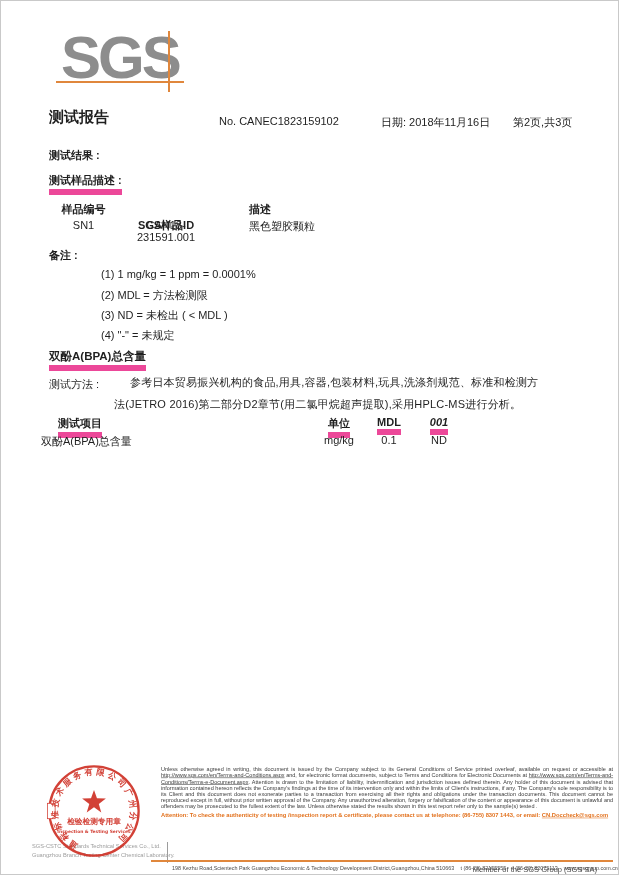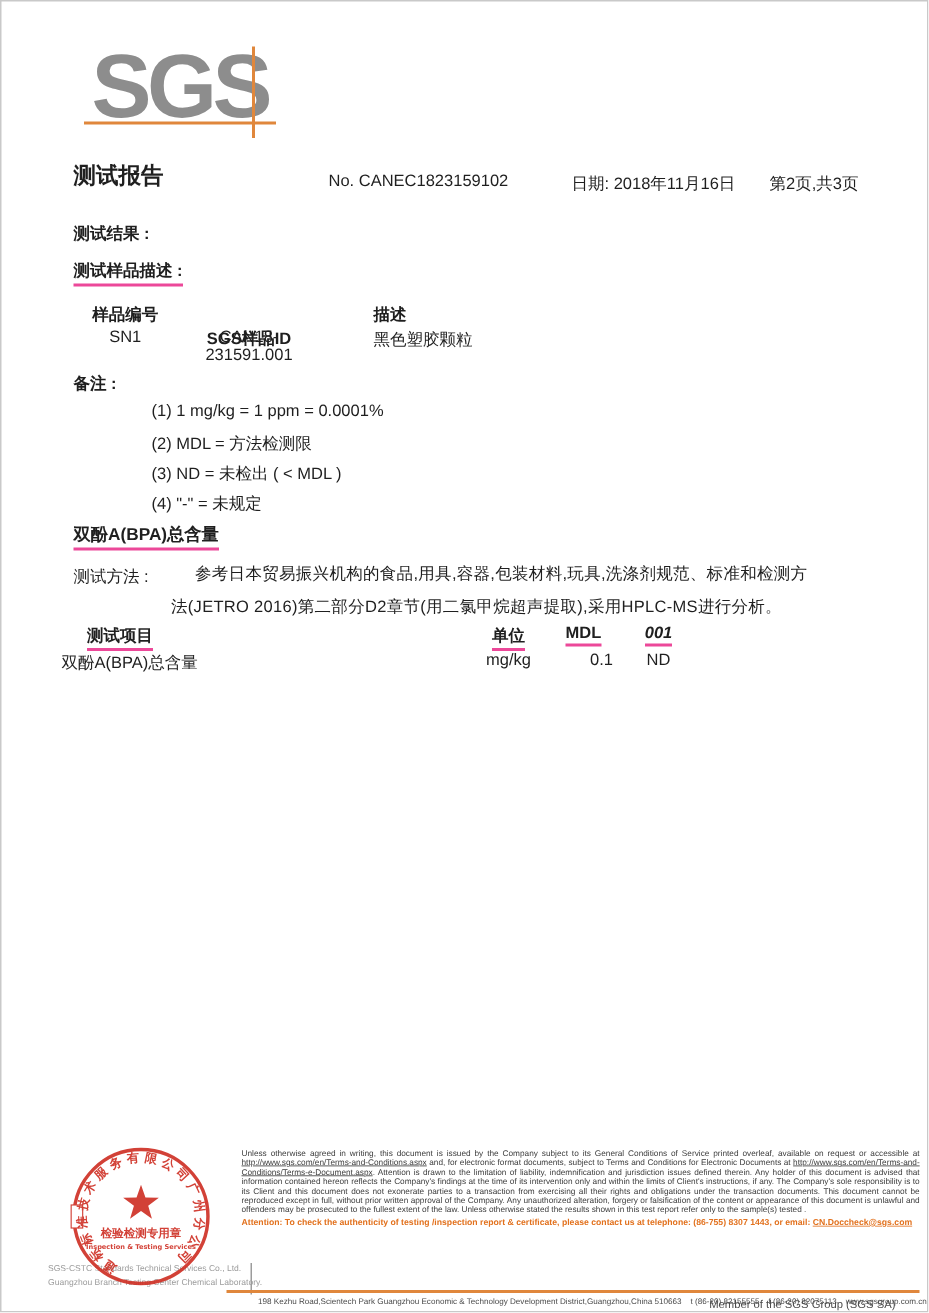--- a/index.html
+++ b/index.html
@@ -15,21 +15,21 @@
     font-weight:700; letter-spacing:-3px; color:#8d8d8d;
     font-family:"Liberation Sans","DejaVu Sans",sans-serif;
   }
   .logo-hline { position:absolute; left:55px; top:80px; width:128px; height:2px; background:#e0873c; }
   .logo-vline { position:absolute; left:167px; top:30px; width:2px; height:61px; background:#e0873c; }
 
   .report-title { position:absolute; left:48px; top:107px; font-size:15px; font-weight:700; }
   .report-no   { position:absolute; left:218px; top:114px; font-size:11px; }
   .report-date { position:absolute; left:380px; top:114px; font-size:11px; }
   .report-page { position:absolute; left:512px; top:114px; font-size:11px; }
-  .ul { border-bottom:2px solid #ec4899; padding-bottom:1px; display:inline-block; }
+  .ul { border-bottom:6px solid #ec4899; padding-bottom:1px; display:inline-block; }
 
   .results-label  { position:absolute; left:48px; top:147px; font-size:11px; font-weight:700; }
   .sample-heading { position:absolute; left:48px; top:172px; font-size:11px; font-weight:700; }
 
   .st-h1 { position:absolute; left:40px;  top:201px; width:85px; text-align:center; font-size:11px; font-weight:700; }
   .st-h2 { position:absolute; left:120px; top:201px; width:90px; text-align:center; font-size:11px; font-weight:700;margin-top:16px; }
   .st-h3 { position:absolute; left:248px; top:201px; font-size:11px; font-weight:700; }
   .st-v1 { position:absolute; left:40px;  top:218px; width:85px; text-align:center; font-size:11px; }
   .st-v2 { position:absolute; left:120px; top:218px; width:90px; text-align:center; font-size:11px; }
   .st-v3 { position:absolute; left:248px; top:218px; font-size:11px; }
@@ -42,21 +42,21 @@
   .method-label { position:absolute; left:48px; top:376px; font-size:11px; }
   .method-line1 { position:absolute; left:113px; top:374px; width:470px; font-size:11px; letter-spacing:0.2px;margin-left:16px; }
   .method-line2 { position:absolute; left:113px; top:396px; width:470px; font-size:11px; letter-spacing:0.2px; }
 
   .rt-h-item { position:absolute; left:57px;  top:415px; font-size:11px; font-weight:700; }
   .rt-h-unit { position:absolute; left:316px; top:415px; width:44px; text-align:center; font-size:11px; font-weight:700; }
   .rt-h-mdl  { position:absolute; left:366px; top:415px; width:44px; text-align:center; font-size:11px; font-weight:700; }
   .rt-h-001  { position:absolute; left:416px; top:415px; width:44px; text-align:center; font-size:11px; font-weight:700; font-style:italic; }
   .rt-v-item { position:absolute; left:40px;  top:433px; font-size:11px; }
   .rt-v-unit { position:absolute; left:316px; top:433px; width:44px; text-align:center; font-size:11px; }
-  .rt-v-mdl  { position:absolute; left:378px; top:433px; width:44px; text-align:center; font-size:11px; }
+  .rt-v-mdl  { position:absolute; left:366px; top:433px; width:44px; text-align:center; font-size:11px; }
   .rt-v-001  { position:absolute; left:416px; top:433px; width:44px; text-align:center; font-size:11px; }
 
   
   .company-lines {
     position:absolute; left:31px; top:840px; width:138px;
     transform:scale(0.6); transform-origin:top left; width:230px;
     color:#9c9c9c; font-size:9.5px; line-height:16px; white-space:nowrap;
   }
   .legal-wrap {
     position:absolute; left:160px; top:765px; width:452px;

